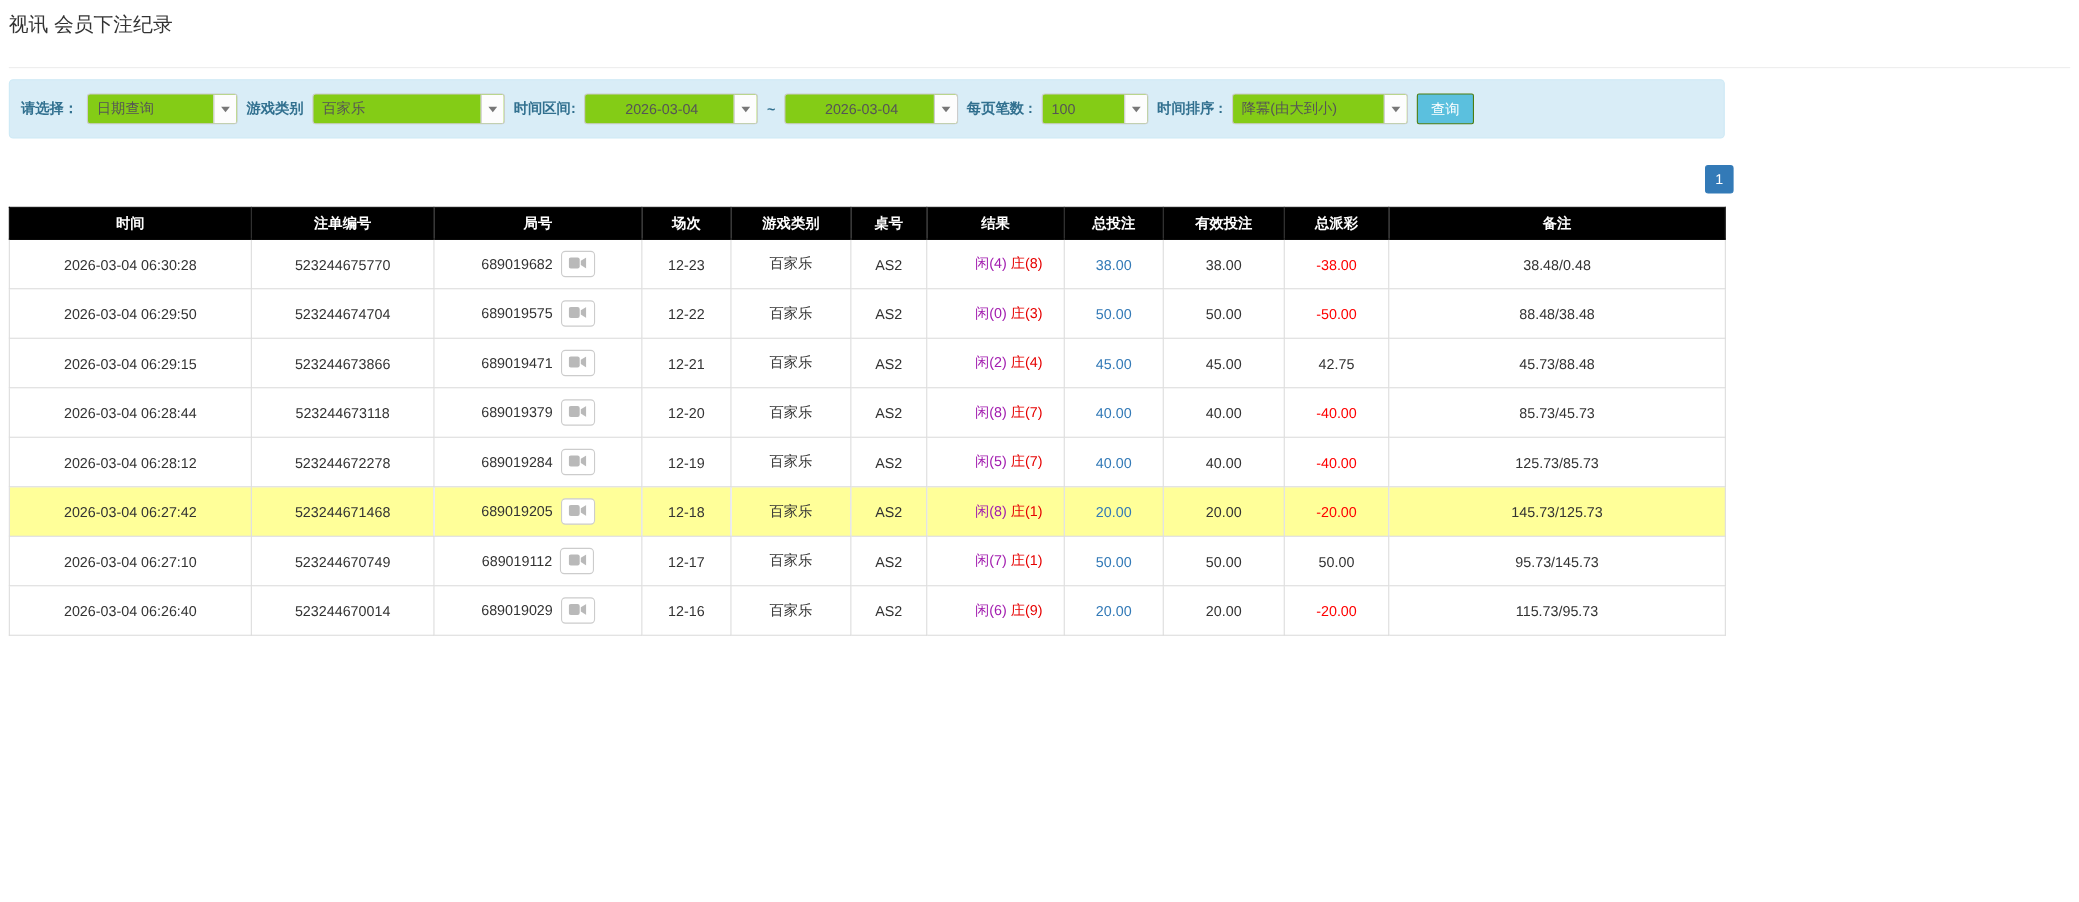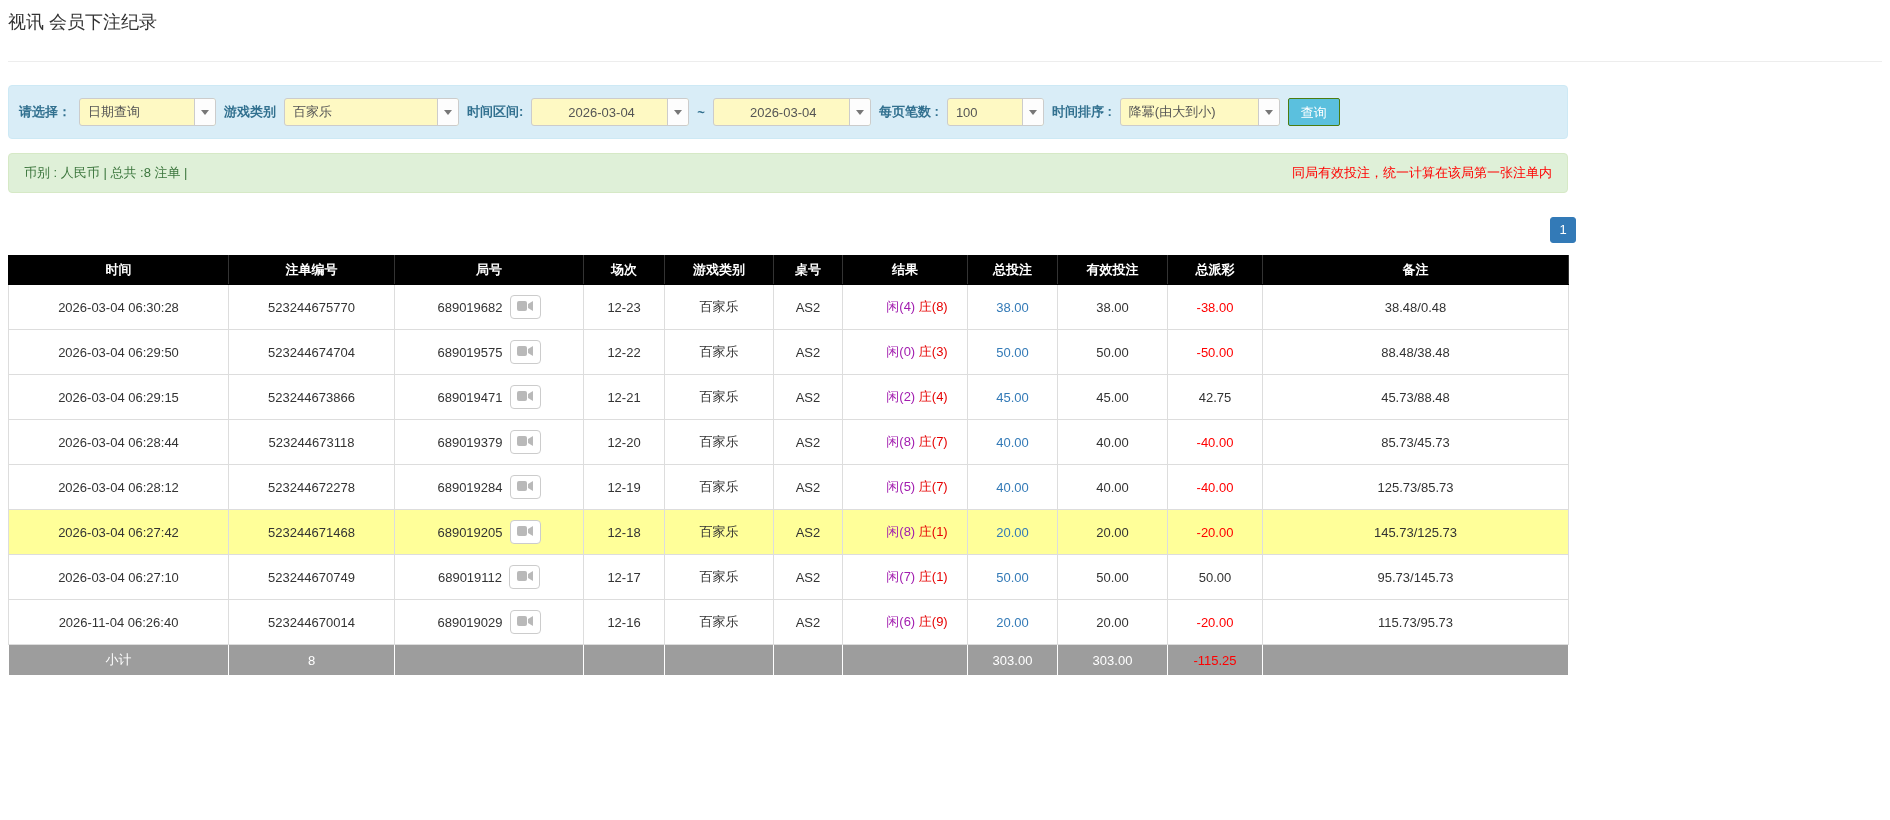--- a/index.html
+++ b/index.html
@@ -10,32 +10,32 @@
     color: #333; font-size: 13px;
     padding: 6px 0 0 8px;
   }
   .title-wrap { border-bottom: 1px solid #ededed; padding-bottom: 27px; width: 1874px; }
   .page-title { font-size: 18px; font-weight: 400; color: #333; margin: 4px 0 0 0; }
 
   .content { width: 1560px; }
 
   
   .filter-bar {
-    margin-top: 23px;
+    margin-top: 10px;
     background: #d9edf7;
     border: 1px solid #cde9f5;
     border-radius: 4px;
     padding: 12px 10px;
     display: flex; align-items: center; gap: 8px;
     width: 1560px;
   }
   .flabel { color: #31708f; font-weight: bold; font-size: 13px; white-space: nowrap; }
   .combo {
     display: inline-flex; align-items: stretch;
-    background: #fef9c3; border: 1px solid #ccc; border-radius: 3px;
+    background: #84cc16; border: 1px solid #ccc; border-radius: 3px;
     height: 28px; overflow: hidden; cursor: pointer;
   }
   .combo-text {
     flex: 1; display: flex; align-items: center;
     padding: 0 8px; color: #555; font-size: 13px;
     white-space: nowrap; overflow: hidden;
   }
   .combo-btn {
     width: 21px; display: flex; align-items: center; justify-content: center;
     border-left: 1px solid #ccc; background: #fdfdfd;
@@ -162,24 +162,20 @@
     <div class="combo w-sort">
       <span class="combo-text">降冪(由大到小)</span>
       <span class="combo-btn">
           <span class="caret"></span>
         </span>
     </div>
 
     <button class="search-btn">查询</button>
   </div>
 
-  <div class="info-bar">
-    <span class="info-left">币别 : 人民币 | 总共 :8 注单 |</span>
-    <span class="info-right">同局有效投注，统一计算在该局第一张注单内</span>
-  </div>
 
   <div class="pagination">
     <span class="page-btn">1</span>
   </div>
 
   <table class="records">
     <colgroup>
       <col style="width:220px">
         <col style="width:166px">
         <col style="width:189px">
@@ -363,21 +359,21 @@
     <td>
       <span class="player">闲(7)</span>
       <span class="banker">庄(1)</span>
     </td>
     <td><span class="link">50.00</span></td>
     <td>50.00</td>
     <td class="payout">50.00</td>
     <td>95.73/145.73</td>
   </tr>
         <tr>
-    <td>2026-11-04 06:26:40</td>
+    <td>2026-03-04 06:26:40</td>
     <td>523244670014</td>
     <td>
       <span class="round-text">689019029</span><button class="replay-btn">
               <span><svg width="16" height="12" viewBox="0 0 16 12">
                   <rect x="0" y="1" width="10" height="10" rx="2" fill="#b9b9b9"></rect>
                   <path d="M11 4 L16 1 V11 L11 8 Z" fill="#b9b9b9"></path>
                 </svg></span>
             </button>
     </td>
     <td>12-16</td>
@@ -387,28 +383,15 @@
       <span class="player">闲(6)</span>
       <span class="banker">庄(9)</span>
     </td>
     <td><span class="link">20.00</span></td>
     <td>20.00</td>
     <td class="payout neg">-20.00</td>
     <td>115.73/95.73</td>
   </tr>
       </tbody>
     <tfoot>
-      <tr>
-        <td>小计</td>
-        <td>8</td>
-        <td></td>
-          <td></td>
-        <td></td>
-          <td></td>
-        <td></td>
-        <td>303.00</td>
-        <td>303.00</td>
-        <td class="payout neg">-115.25</td>
-        <td></td>
-      </tr>
     </tfoot>
   </table>
 </div>
 
 </body></html>

